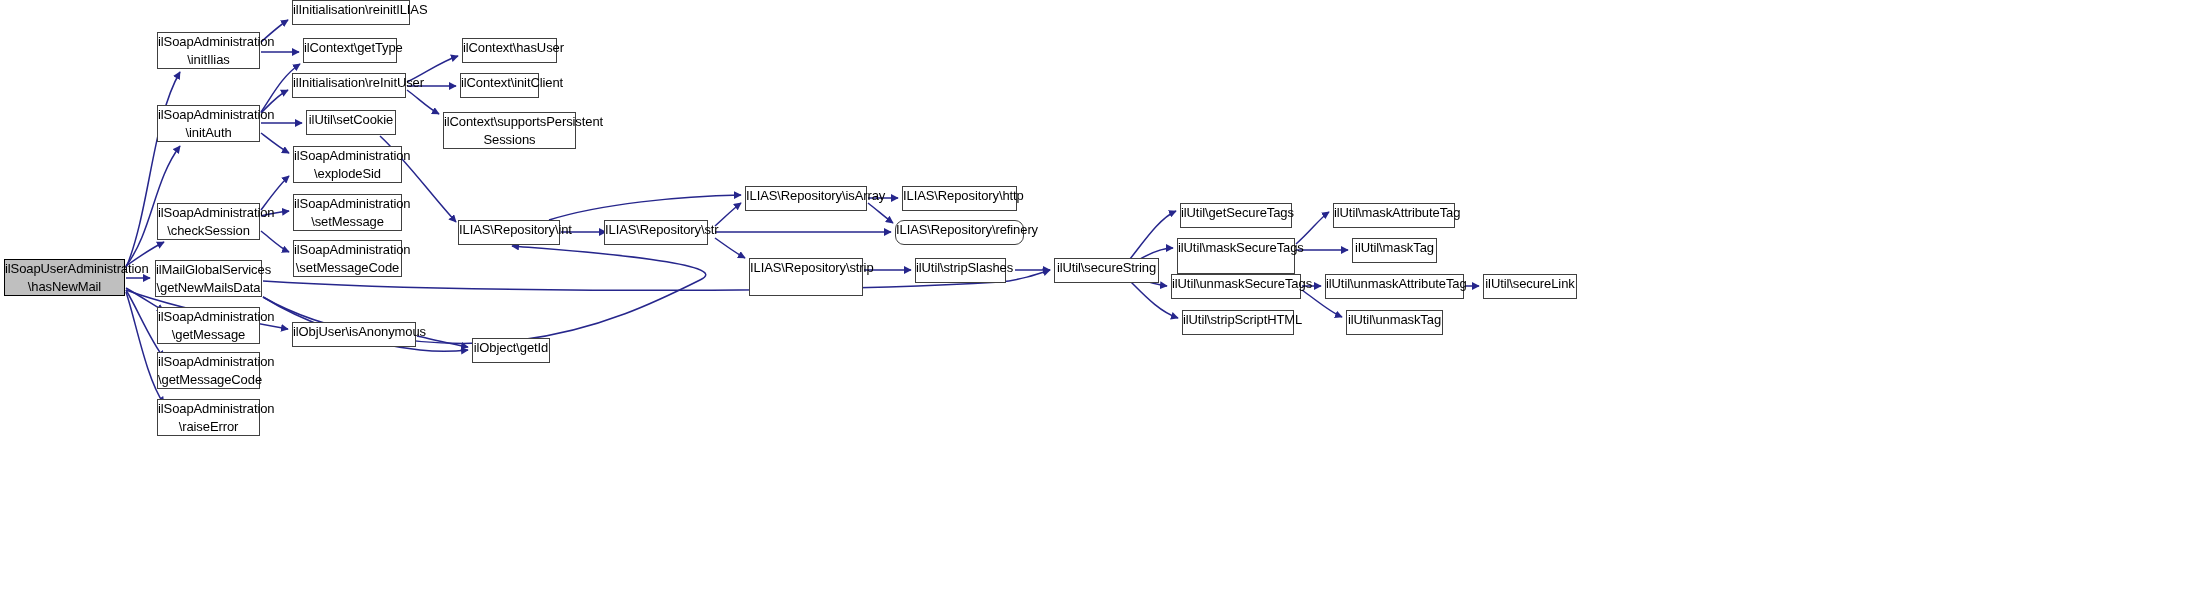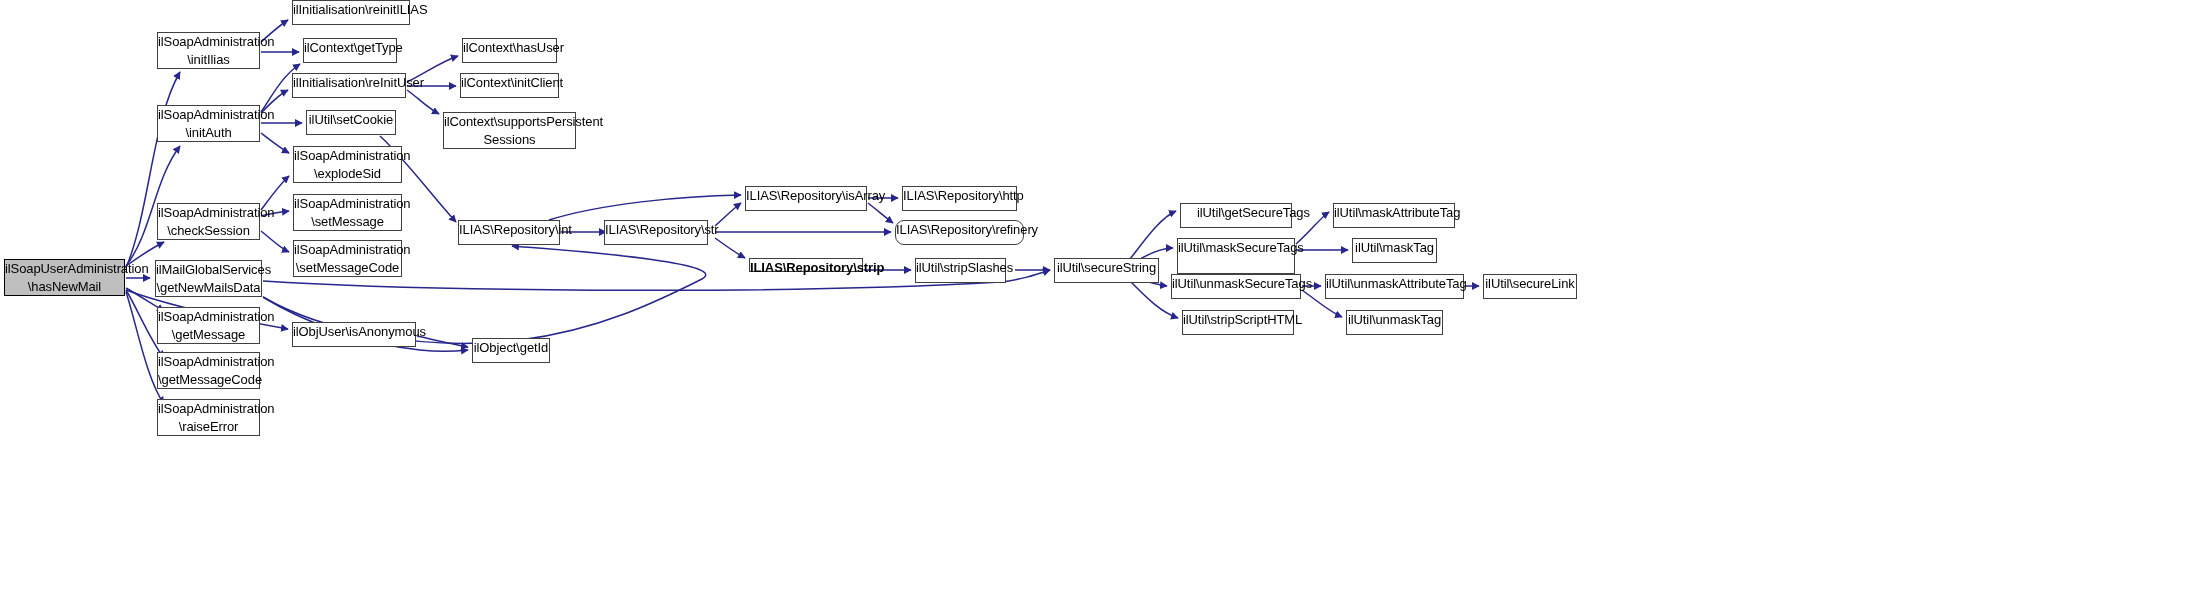--- a/index.html
+++ b/index.html
@@ -127,32 +127,32 @@
       <div class="node" style="left: 292px; top: 73px; width: 114px; height: 25px;"><span class="node-label">ilInitialisation\reInitUser</span></div>
       <div class="node" style="left: 306px; top: 110px; width: 90px; height: 25px;"><span class="node-label">ilUtil\setCookie</span></div>
       <div class="node" style="left: 293px; top: 146px; width: 109px; height: 37px;"><span class="node-label">ilSoapAdministration
 \explodeSid</span></div>
       <div class="node" style="left: 293px; top: 194px; width: 109px; height: 37px;"><span class="node-label">ilSoapAdministration
 \setMessage</span></div>
       <div class="node" style="left: 293px; top: 240px; width: 109px; height: 37px;"><span class="node-label">ilSoapAdministration
 \setMessageCode</span></div>
       <div class="node" style="left: 292px; top: 322px; width: 124px; height: 25px;"><span class="node-label">ilObjUser\isAnonymous</span></div>
       <div class="node" style="left: 462px; top: 38px; width: 95px; height: 25px;"><span class="node-label">ilContext\hasUser</span></div>
-      <div class="node" style="left: 460px; top: 73px; width: 99px; height: 25px;"><span class="node-label">ilContext\initClient</span></div>
+      <div class="node" style="left: 460px; top: 73px; width: 79px; height: 25px;"><span class="node-label">ilContext\initClient</span></div>
       <div class="node" style="left: 443px; top: 112px; width: 133px; height: 37px;"><span class="node-label">ilContext\supportsPersistent
 Sessions</span></div>
       <div class="node" style="left: 458px; top: 220px; width: 102px; height: 25px;"><span class="node-label">ILIAS\Repository\int</span></div>
       <div class="node" style="left: 604px; top: 220px; width: 104px; height: 25px;"><span class="node-label">ILIAS\Repository\str</span></div>
       <div class="node" style="left: 745px; top: 186px; width: 122px; height: 25px;"><span class="node-label">ILIAS\Repository\isArray</span></div>
-      <div class="node" style="left: 749px; top: 258px; width: 114px; height: 14px; font-weight: bold;"><span class="node-label">ILIAS\Repository\strip</span></div>
+      <div class="node" style="left: 749px; top: 258px; width: 114px; height: 38px;"><span class="node-label">ILIAS\Repository\strip</span></div>
       <div class="node" style="left: 902px; top: 186px; width: 115px; height: 25px;"><span class="node-label">ILIAS\Repository\http</span></div>
       <div class="node" style="left: 895px; top: 220px; width: 129px; height: 25px; border-radius: 9px;"><span class="node-label">ILIAS\Repository\refinery</span></div>
       <div class="node" style="left: 915px; top: 258px; width: 91px; height: 25px;"><span class="node-label">ilUtil\stripSlashes</span></div>
       <div class="node" style="left: 1054px; top: 258px; width: 105px; height: 25px;"><span class="node-label">ilUtil\secureString</span></div>
-      <div class="node" style="left: 1180px; top: 203px; width: 112px; height: 25px; padding-left: 16px;"><span class="node-label">ilUtil\getSecureTags</span></div>
+      <div class="node" style="left: 1180px; top: 203px; width: 112px; height: 25px;"><span class="node-label">ilUtil\getSecureTags</span></div>
       <div class="node" style="left: 1177px; top: 238px; width: 118px; height: 36px;"><span class="node-label">ilUtil\maskSecureTags</span></div>
       <div class="node" style="left: 1171px; top: 274px; width: 130px; height: 25px;"><span class="node-label">ilUtil\unmaskSecureTags</span></div>
       <div class="node" style="left: 1182px; top: 310px; width: 112px; height: 25px;"><span class="node-label">ilUtil\stripScriptHTML</span></div>
       <div class="node" style="left: 1333px; top: 203px; width: 122px; height: 25px;"><span class="node-label">ilUtil\maskAttributeTag</span></div>
       <div class="node" style="left: 1352px; top: 238px; width: 85px; height: 25px;"><span class="node-label">ilUtil\maskTag</span></div>
       <div class="node" style="left: 1325px; top: 274px; width: 139px; height: 25px;"><span class="node-label">ilUtil\unmaskAttributeTag</span></div>
       <div class="node" style="left: 1346px; top: 310px; width: 97px; height: 25px;"><span class="node-label">ilUtil\unmaskTag</span></div>
       <div class="node" style="left: 1483px; top: 274px; width: 94px; height: 25px;"><span class="node-label">ilUtil\secureLink</span></div>
       <div class="node" style="left: 472px; top: 338px; width: 78px; height: 25px;"><span class="node-label">ilObject\getId</span></div>
     </div>

